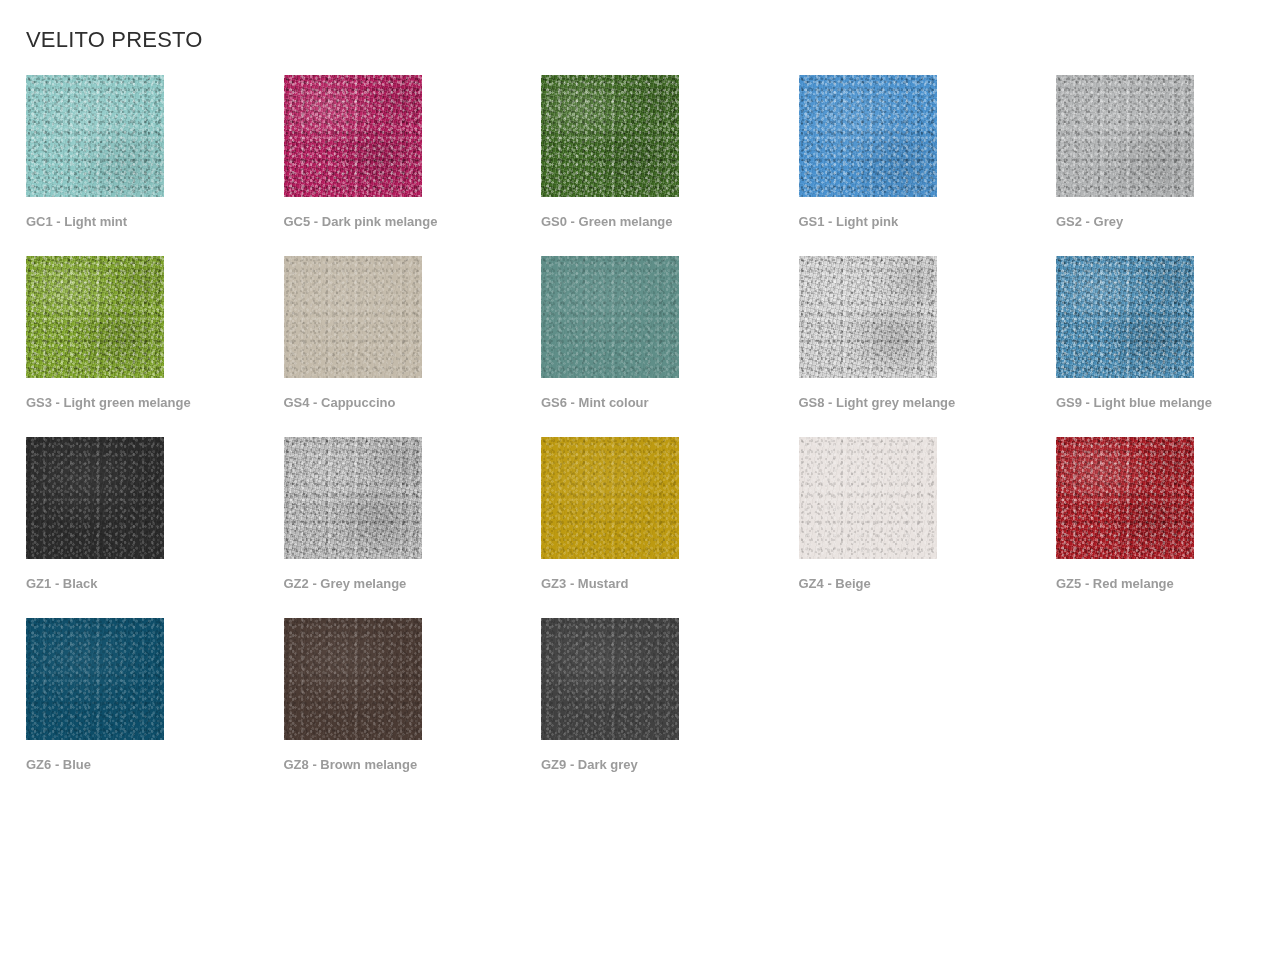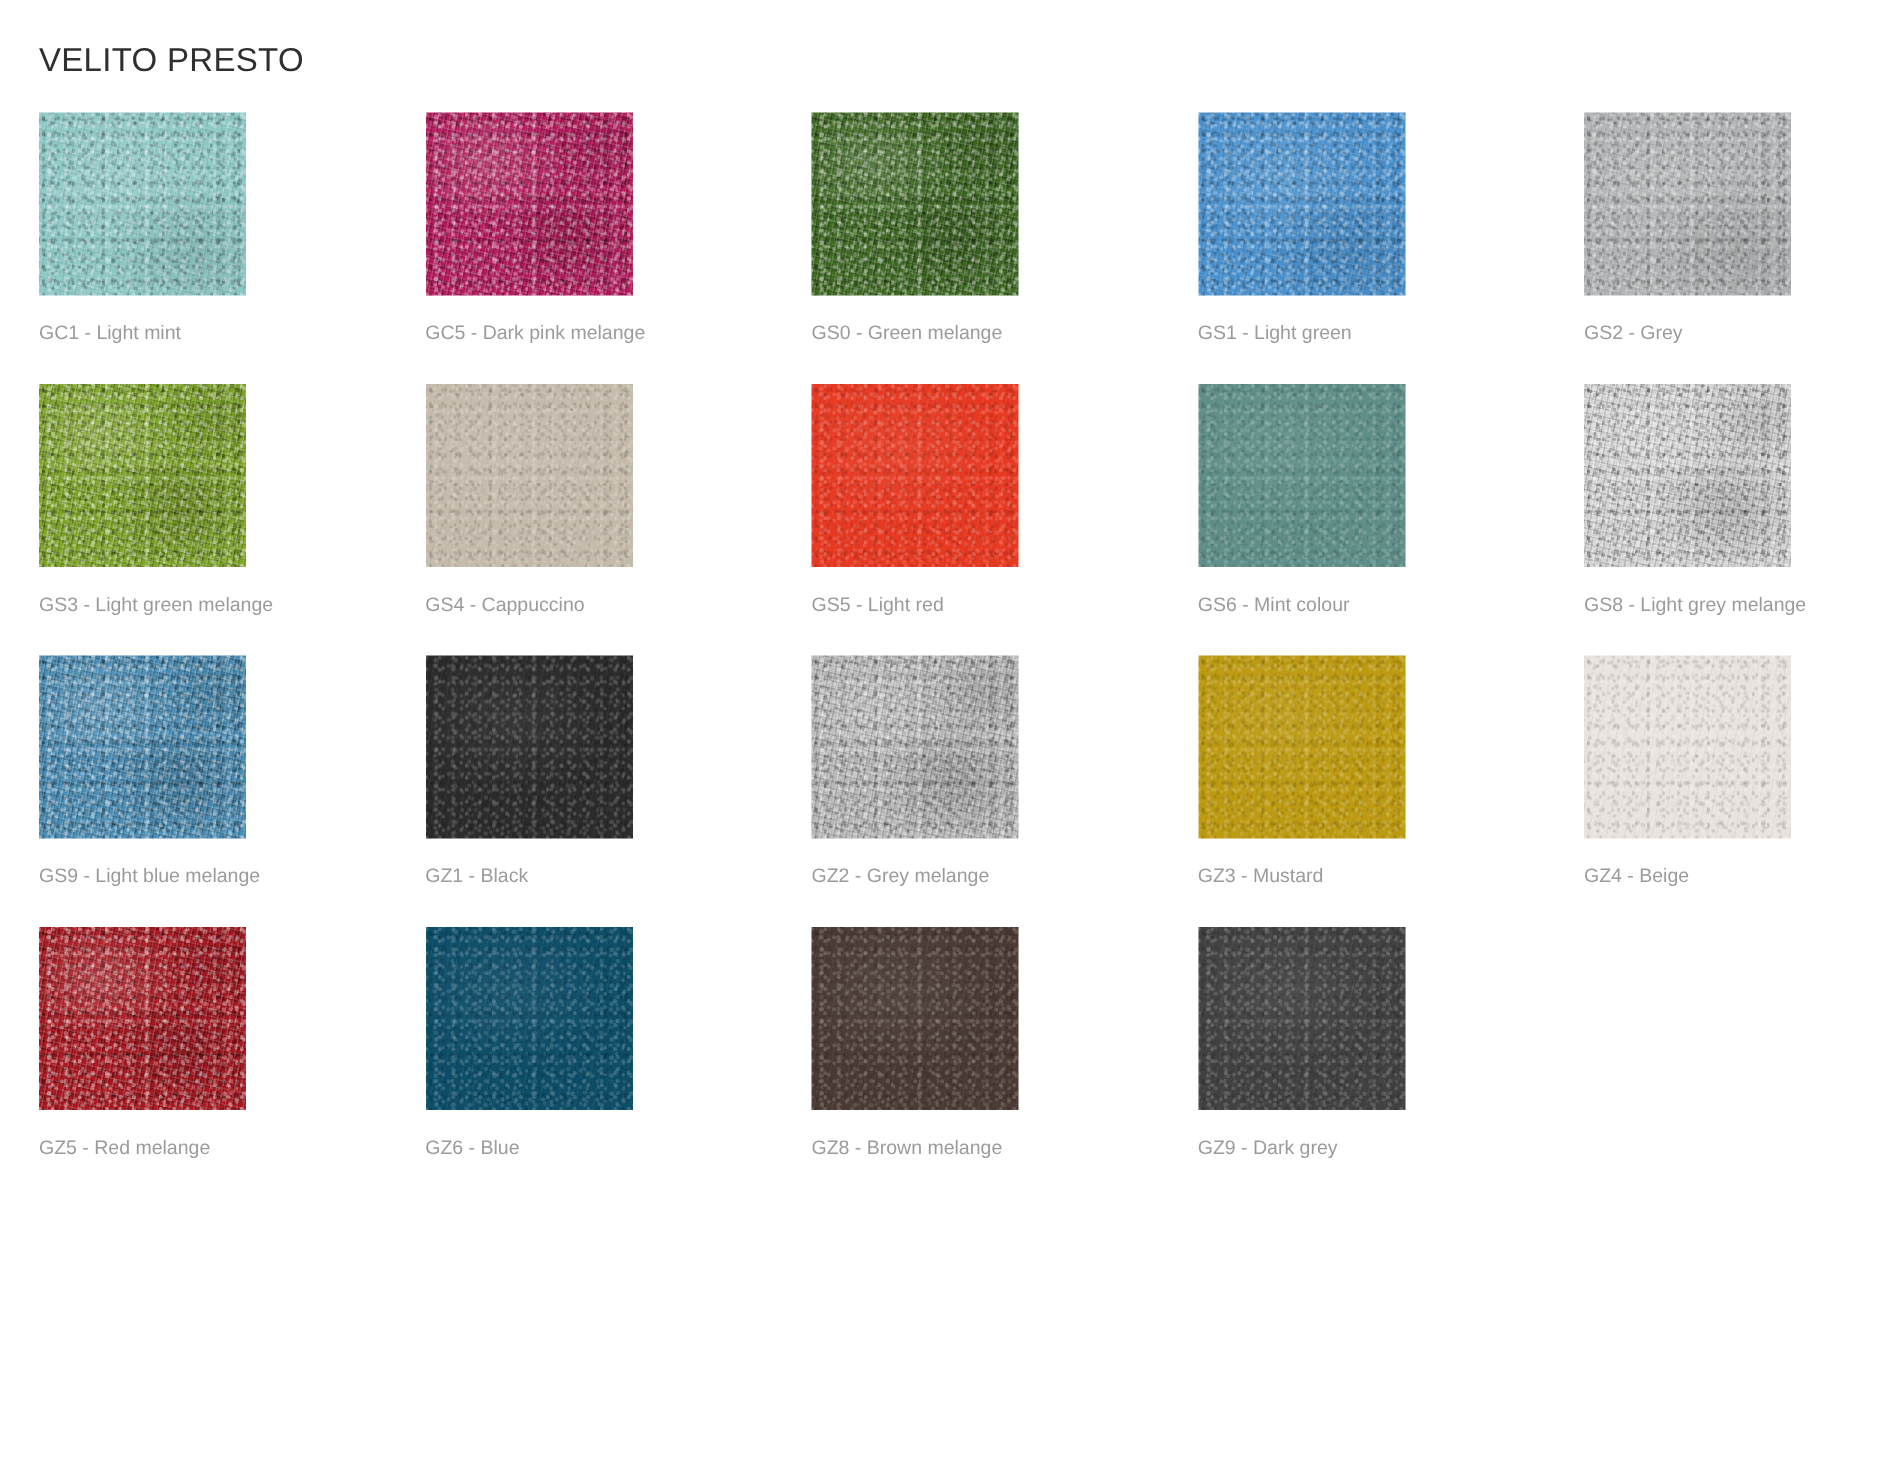--- a/index.html
+++ b/index.html
@@ -105,21 +105,21 @@
   .swatch-chip.mottle-soft::after {
     background-image:
       repeating-linear-gradient(101deg, rgba(255,255,255,0.035) 0 1px, rgba(0,0,0,0.03) 1px 2px, rgba(0,0,0,0) 2px 6px),
       radial-gradient(ellipse 70% 60% at 40% 35%, rgba(255,255,255,0.06), rgba(0,0,0,0) 70%);
   }
   .swatch-label {
     position: absolute;
     left: 0;
     top: 138px;
     font-size: 13px;
-    font-weight: 400;
+    font-weight: 700;
     color: #9b9b9b;
     line-height: 18px;
     white-space: nowrap;
   }
 </style>
 </head>
 <body>
 
 <div class="page">
 
@@ -133,39 +133,35 @@
       <div class="swatch-cell">
         <div class="swatch-chip mottle-strong" style="background-color: rgb(181, 28, 93);"></div>
         <div class="swatch-label">GC5 - Dark pink melange</div>
       </div>
       <div class="swatch-cell">
         <div class="swatch-chip mottle-strong" style="background-color: rgb(63, 107, 35);"></div>
         <div class="swatch-label">GS0 - Green melange</div>
       </div>
       <div class="swatch-cell">
         <div class="swatch-chip" style="background-color: rgb(74, 146, 207);"></div>
-        <div class="swatch-label">GS1 - Light green</div>
+        <div class="swatch-label">GS1 - Light pink</div>
       </div>
       <div class="swatch-cell">
         <div class="swatch-chip" style="background-color: rgb(178, 180, 181);"></div>
         <div class="swatch-label">GS2 - Grey</div>
       </div>
       <div class="swatch-cell">
         <div class="swatch-chip mottle-strong" style="background-color: rgb(127, 165, 42);"></div>
         <div class="swatch-label">GS3 - Light green melange</div>
       </div>
       <div class="swatch-cell">
         <div class="swatch-chip mottle-soft" style="background-color: rgb(196, 187, 171);"></div>
         <div class="swatch-label">GS4 - Cappuccino</div>
       </div>
       <div class="swatch-cell">
-        <div class="swatch-chip mottle-soft" style="background-color: rgb(231, 57, 33);"></div>
-        <div class="swatch-label">GS5 - Light red</div>
-      </div>
-      <div class="swatch-cell">
         <div class="swatch-chip mottle-soft" style="background-color: rgb(95, 142, 136);"></div>
         <div class="swatch-label">GS6 - Mint colour</div>
       </div>
       <div class="swatch-cell">
         <div class="swatch-chip mottle-strong" style="background-color: rgb(210, 210, 210);"></div>
         <div class="swatch-label">GS8 - Light grey melange</div>
       </div>
       <div class="swatch-cell">
         <div class="swatch-chip mottle-strong" style="background-color: rgb(74, 141, 181);"></div>
         <div class="swatch-label">GS9 - Light blue melange</div>

